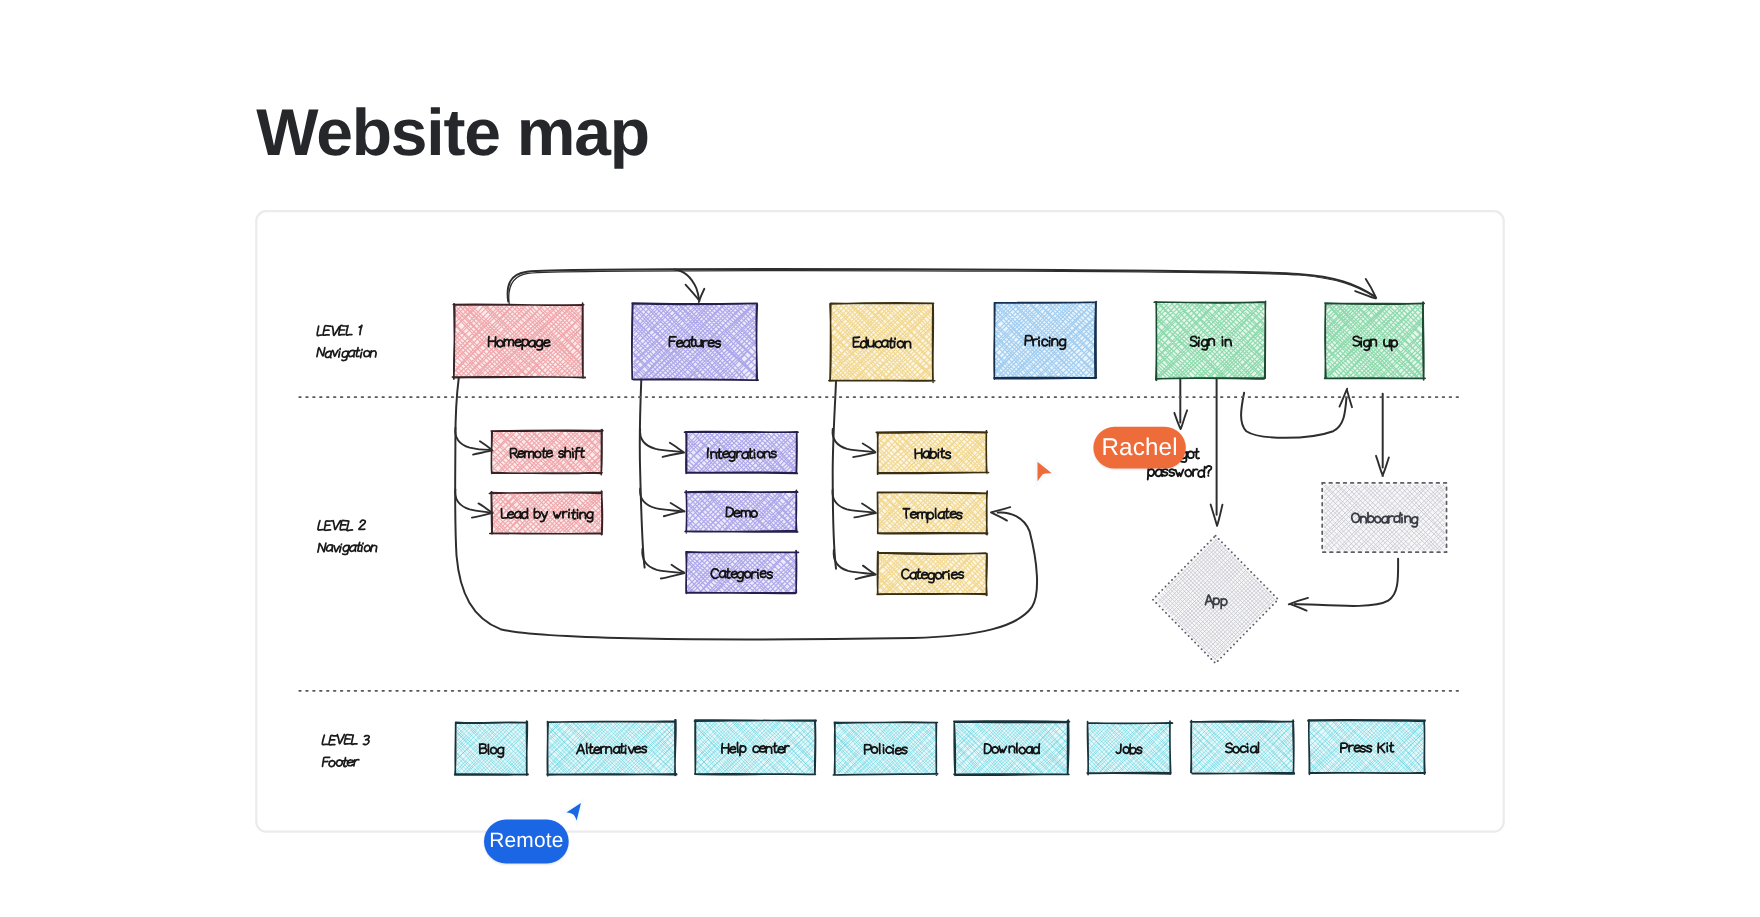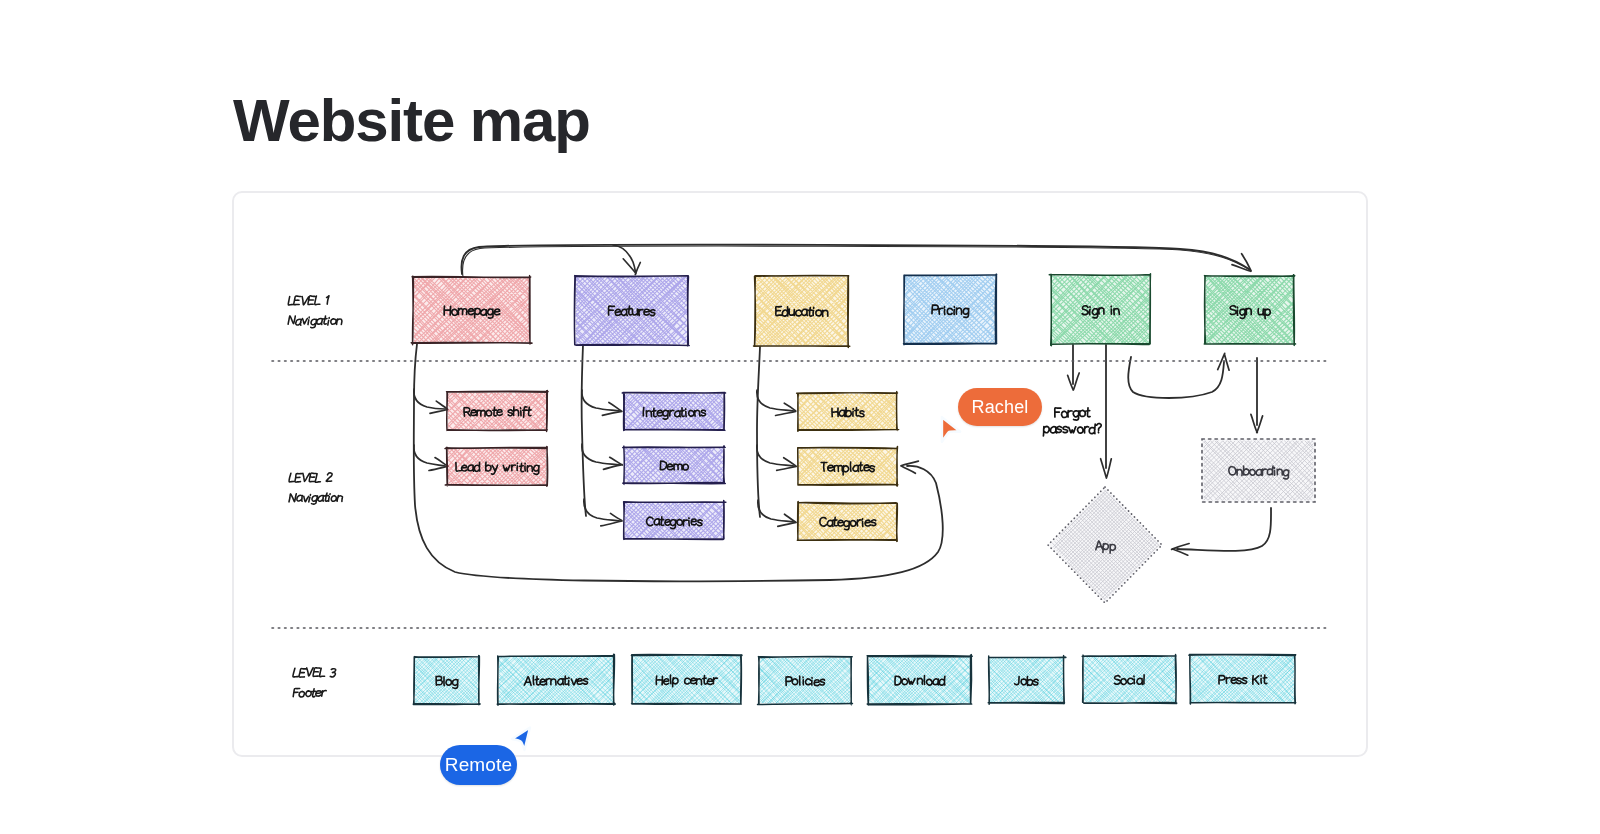--- a/index.html
+++ b/index.html
@@ -319,21 +319,21 @@
               <text x="0" y="0" font-size="10.8" fill="none" stroke="none" aria-hidden="false">Footer</text>
             </g>
 </g>
 </g>
 </svg>
 </div>
 <div class="cursor">
       <svg class="cur-arrow" style="left:938px;top:415px" width="26" height="30" viewBox="0 0 24 28">
         <path d="M3.5 2 L20.5 15.5 Q11 15 10 16 Q9 17 3.5 25 Z" fill="#ED6C3A" stroke="#f6fbff" stroke-width="2.4" stroke-linejoin="round"></path>
       </svg>
-      <div class="cursor-pill" style="left:958px;top:388px;width:84px;height:38px;background:#ED6C3A;font-size:18px">
+      <div class="cursor-pill" style="left:994px;top:388px;width:84px;height:38px;background:#ED6C3A;font-size:22px">
         <span>Rachel</span>
       </div>
     </div>
 <div class="cursor">
       <svg class="cur-arrow" style="left:509px;top:725px" width="24" height="28" viewBox="0 0 24 28">
         <path d="M21 2.5 L3 14 Q11 15.5 12 16.8 Q13 18 15.5 25 Z" fill="#1B66E5" stroke="#f6fbff" stroke-width="2.4" stroke-linejoin="round"></path>
       </svg>
       <div class="cursor-pill" style="left:440px;top:745px;width:77px;height:40px;background:#1B66E5;font-size:19px">
         <span>Remote</span>
       </div>

